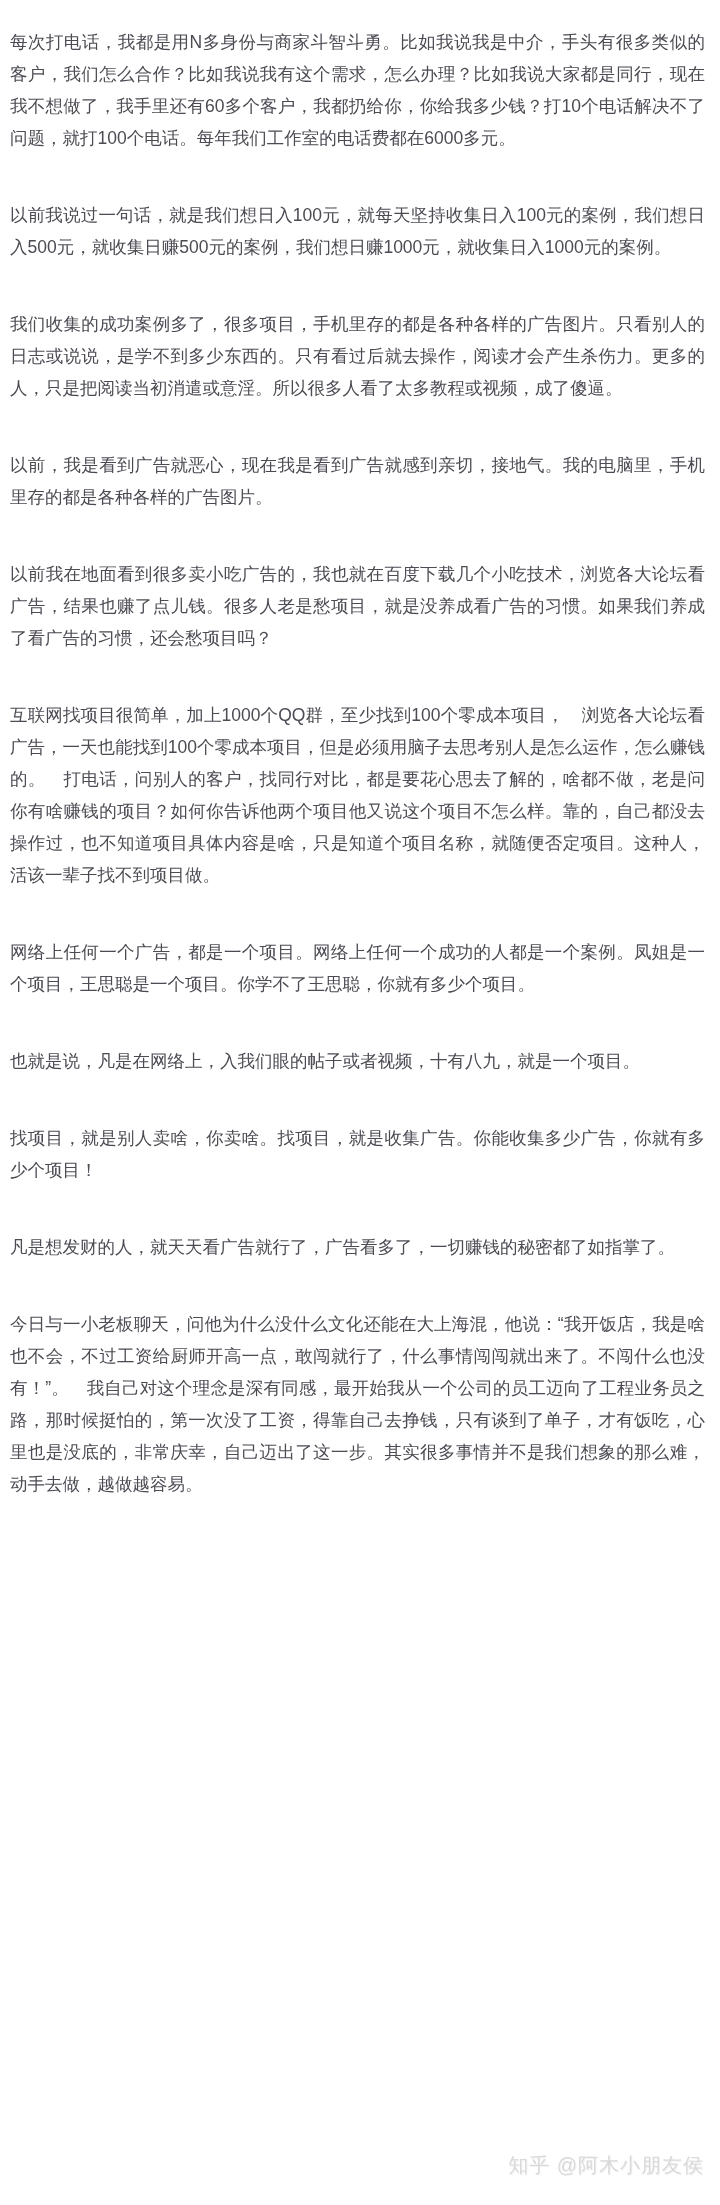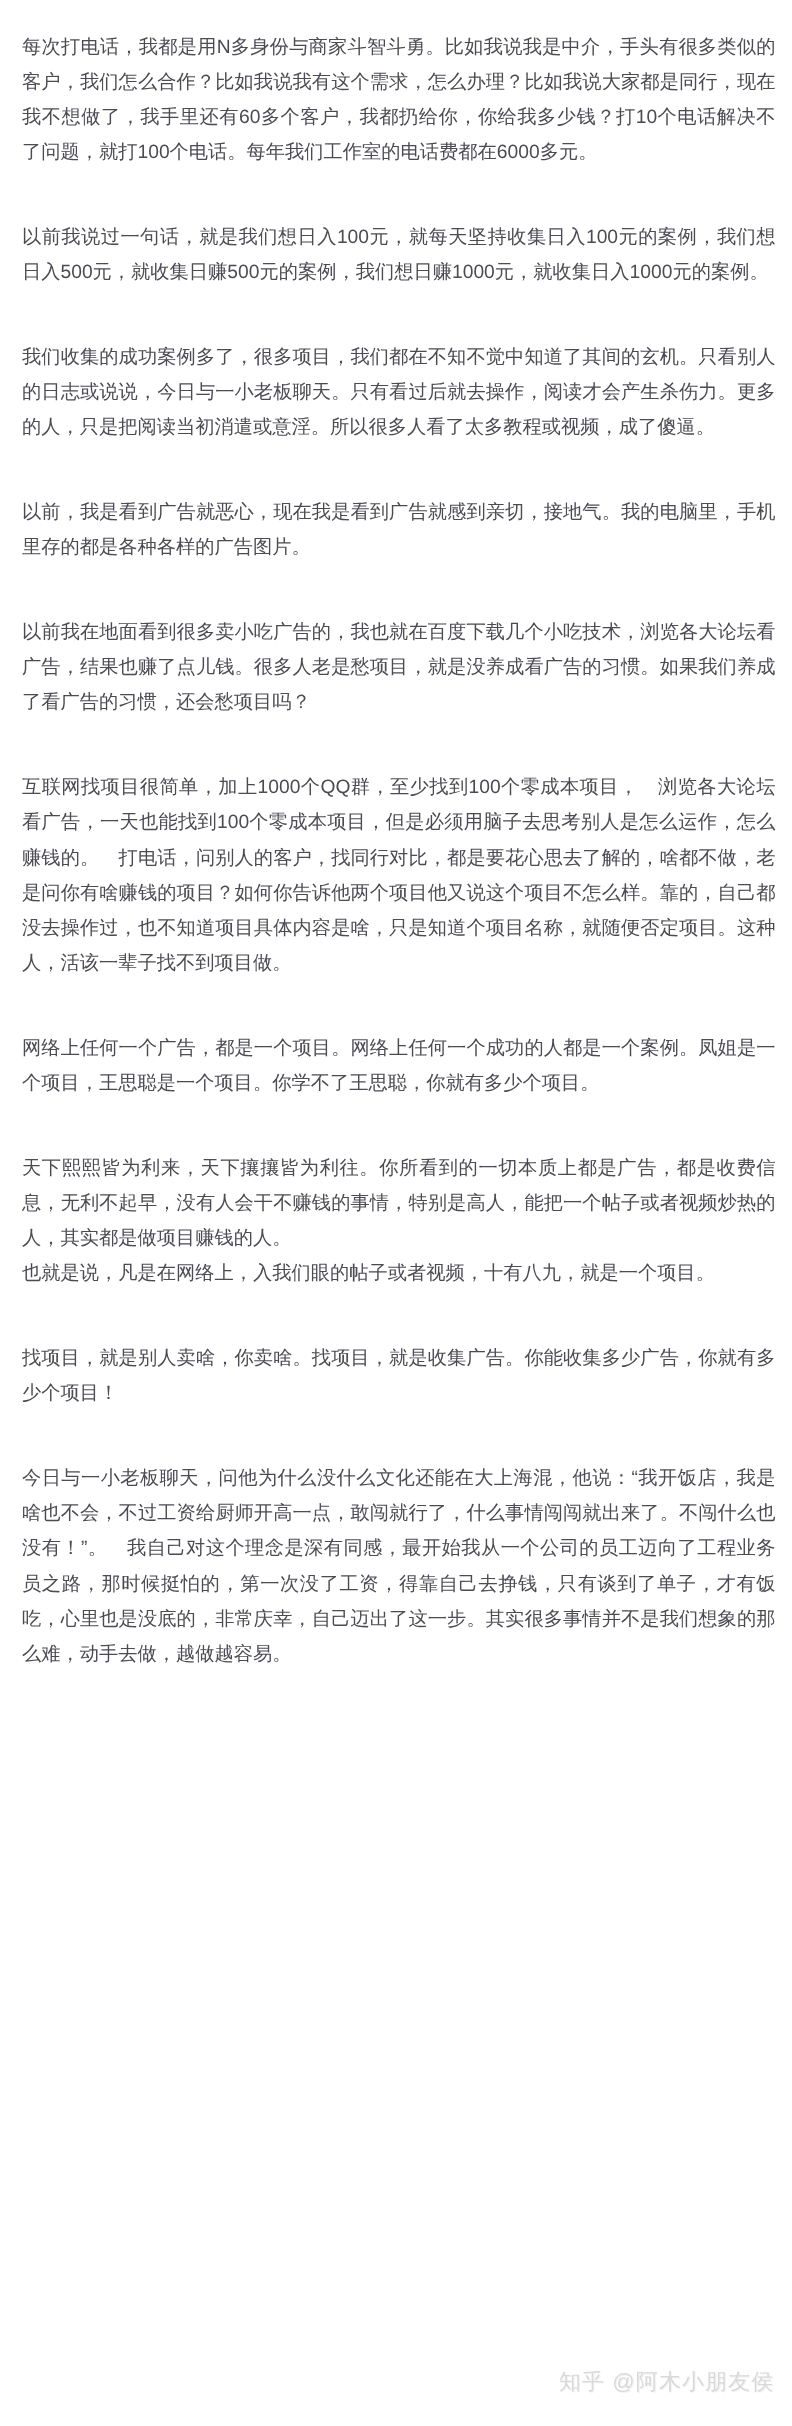--- a/index.html
+++ b/index.html
@@ -8,21 +8,21 @@
     background: #ffffff;
   }
   body {
     width: 720px;
     height: 2205px;
     position: relative;
     font-family: "Liberation Sans", "DejaVu Sans", sans-serif;
     overflow: hidden;
   }
   .article {
-    padding: 26px 15px 0 20px;
+    padding: 26px 15px 0 10px;
   }
   .para {
     font-size: 17.5px;
     line-height: 32px;
     color: #4b4b53;
     text-align: justify;
     margin: 0 0 45px 0;
     word-break: break-all;
   }
   .para.no-gap {
@@ -39,24 +39,24 @@
     user-select: none;
     margin-left: 32px;
   }
 </style>
 </head>
 <body>
 
 <div class="article">
   <p class="para">每次打电话，我都是用N多身份与商家斗智斗勇。比如我说我是中介，手头有很多类似的客户，我们怎么合作？比如我说我有这个需求，怎么办理？比如我说大家都是同行，现在我不想做了，我手里还有60多个客户，我都扔给你，你给我多少钱？打10个电话解决不了问题，就打100个电话。每年我们工作室的电话费都在6000多元。</p>
   <p class="para">以前我说过一句话，就是我们想日入100元，就每天坚持收集日入100元的案例，我们想日入500元，就收集日赚500元的案例，我们想日赚1000元，就收集日入1000元的案例。</p>
-  <p class="para">我们收集的成功案例多了，很多项目，我们都在不知不觉中知道了其间的玄机。只看别人的日志或说说，今日与一小老板聊天。只有看过后就去操作，阅读才会产生杀伤力。更多的人，只是把阅读当初消遣或意淫。所以很多人看了太多教程或视频，成了傻逼。</p>
+  <p class="para">我们收集的成功案例多了，很多项目，手机里存的都是各种各样的广告图片。只看别人的日志或说说，是学不到多少东西的。只有看过后就去操作，阅读才会产生杀伤力。更多的人，只是把阅读当初消遣或意淫。所以很多人看了太多教程或视频，成了傻逼。</p>
   <p class="para">以前，我是看到广告就恶心，现在我是看到广告就感到亲切，接地气。我的电脑里，手机里存的都是各种各样的广告图片。</p>
   <p class="para">以前我在地面看到很多卖小吃广告的，我也就在百度下载几个小吃技术，浏览各大论坛看广告，结果也赚了点儿钱。很多人老是愁项目，就是没养成看广告的习惯。如果我们养成了看广告的习惯，还会愁项目吗？</p>
   <p class="para">互联网找项目很简单，加上1000个QQ群，至少找到100个零成本项目，　浏览各大论坛看广告，一天也能找到100个零成本项目，但是必须用脑子去思考别人是怎么运作，怎么赚钱的。　打电话，问别人的客户，找同行对比，都是要花心思去了解的，啥都不做，老是问你有啥赚钱的项目？如何你告诉他两个项目他又说这个项目不怎么样。靠的，自己都没去操作过，也不知道项目具体内容是啥，只是知道个项目名称，就随便否定项目。这种人，活该一辈子找不到项目做。</p>
   <p class="para">网络上任何一个广告，都是一个项目。网络上任何一个成功的人都是一个案例。凤姐是一个项目，王思聪是一个项目。你学不了王思聪，你就有多少个项目。</p>
-  <p class="para no-gap">天下熙熙皆为利来，天下攘攘皆为利往。你所看到的一切本质上都是广告，都是收费信息，无利不起早，没有人会干不赚钱的事情，特别是高人，能把一个帖子或者视频炒热的人，其实都是做项目赚钱的人。</p>
   <p class="para">也就是说，凡是在网络上，入我们眼的帖子或者视频，十有八九，就是一个项目。</p>
   <p class="para">找项目，就是别人卖啥，你卖啥。找项目，就是收集广告。你能收集多少广告，你就有多少个项目！</p>
+  <p class="para">凡是想发财的人，就天天看广告就行了，广告看多了，一切赚钱的秘密都了如指掌了。</p>
   <p class="para">今日与一小老板聊天，问他为什么没什么文化还能在大上海混，他说：“我开饭店，我是啥也不会，不过工资给厨师开高一点，敢闯就行了，什么事情闯闯就出来了。不闯什么也没有！”。　我自己对这个理念是深有同感，最开始我从一个公司的员工迈向了工程业务员之路，那时候挺怕的，第一次没了工资，得靠自己去挣钱，只有谈到了单子，才有饭吃，心里也是没底的，非常庆幸，自己迈出了这一步。其实很多事情并不是我们想象的那么难，动手去做，越做越容易。</p>
 </div>
 
 <div class="watermark">知乎 @阿木小朋友侯</div>
 
 </body></html>

